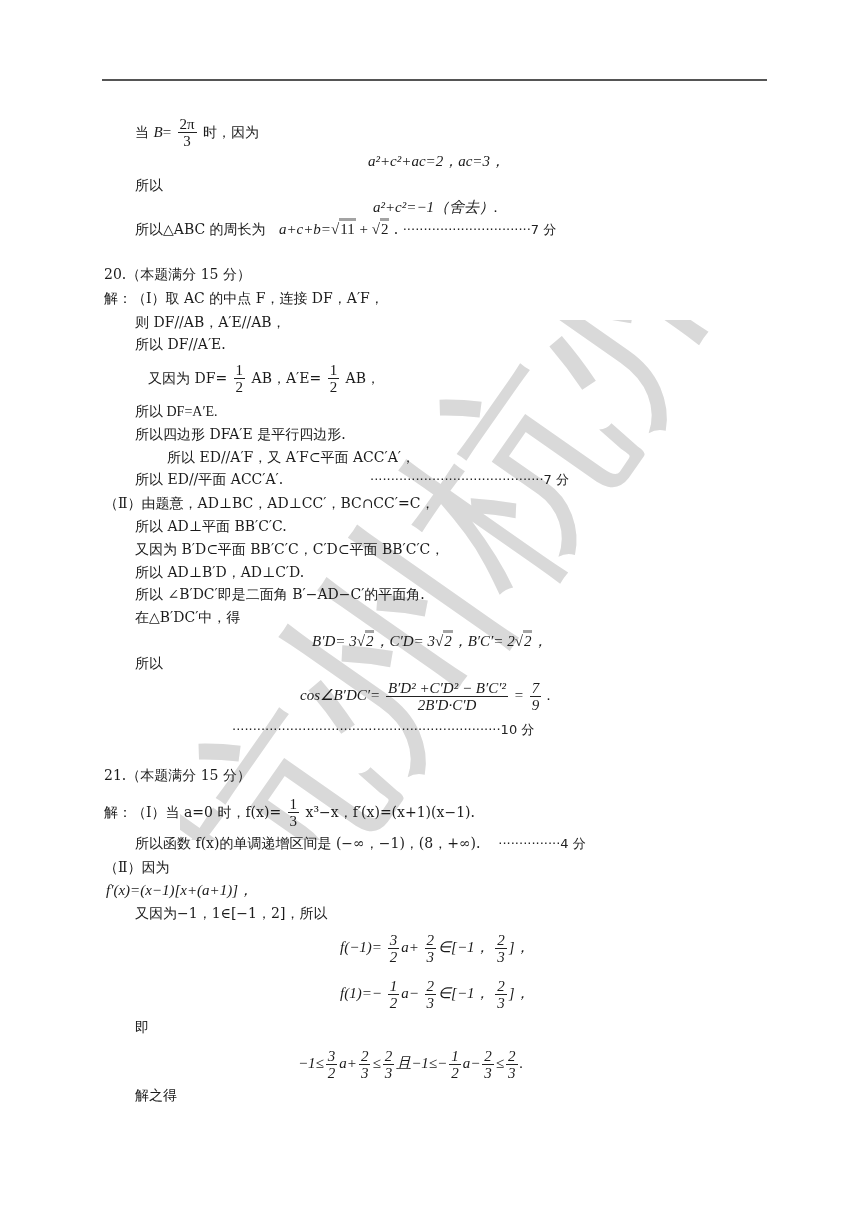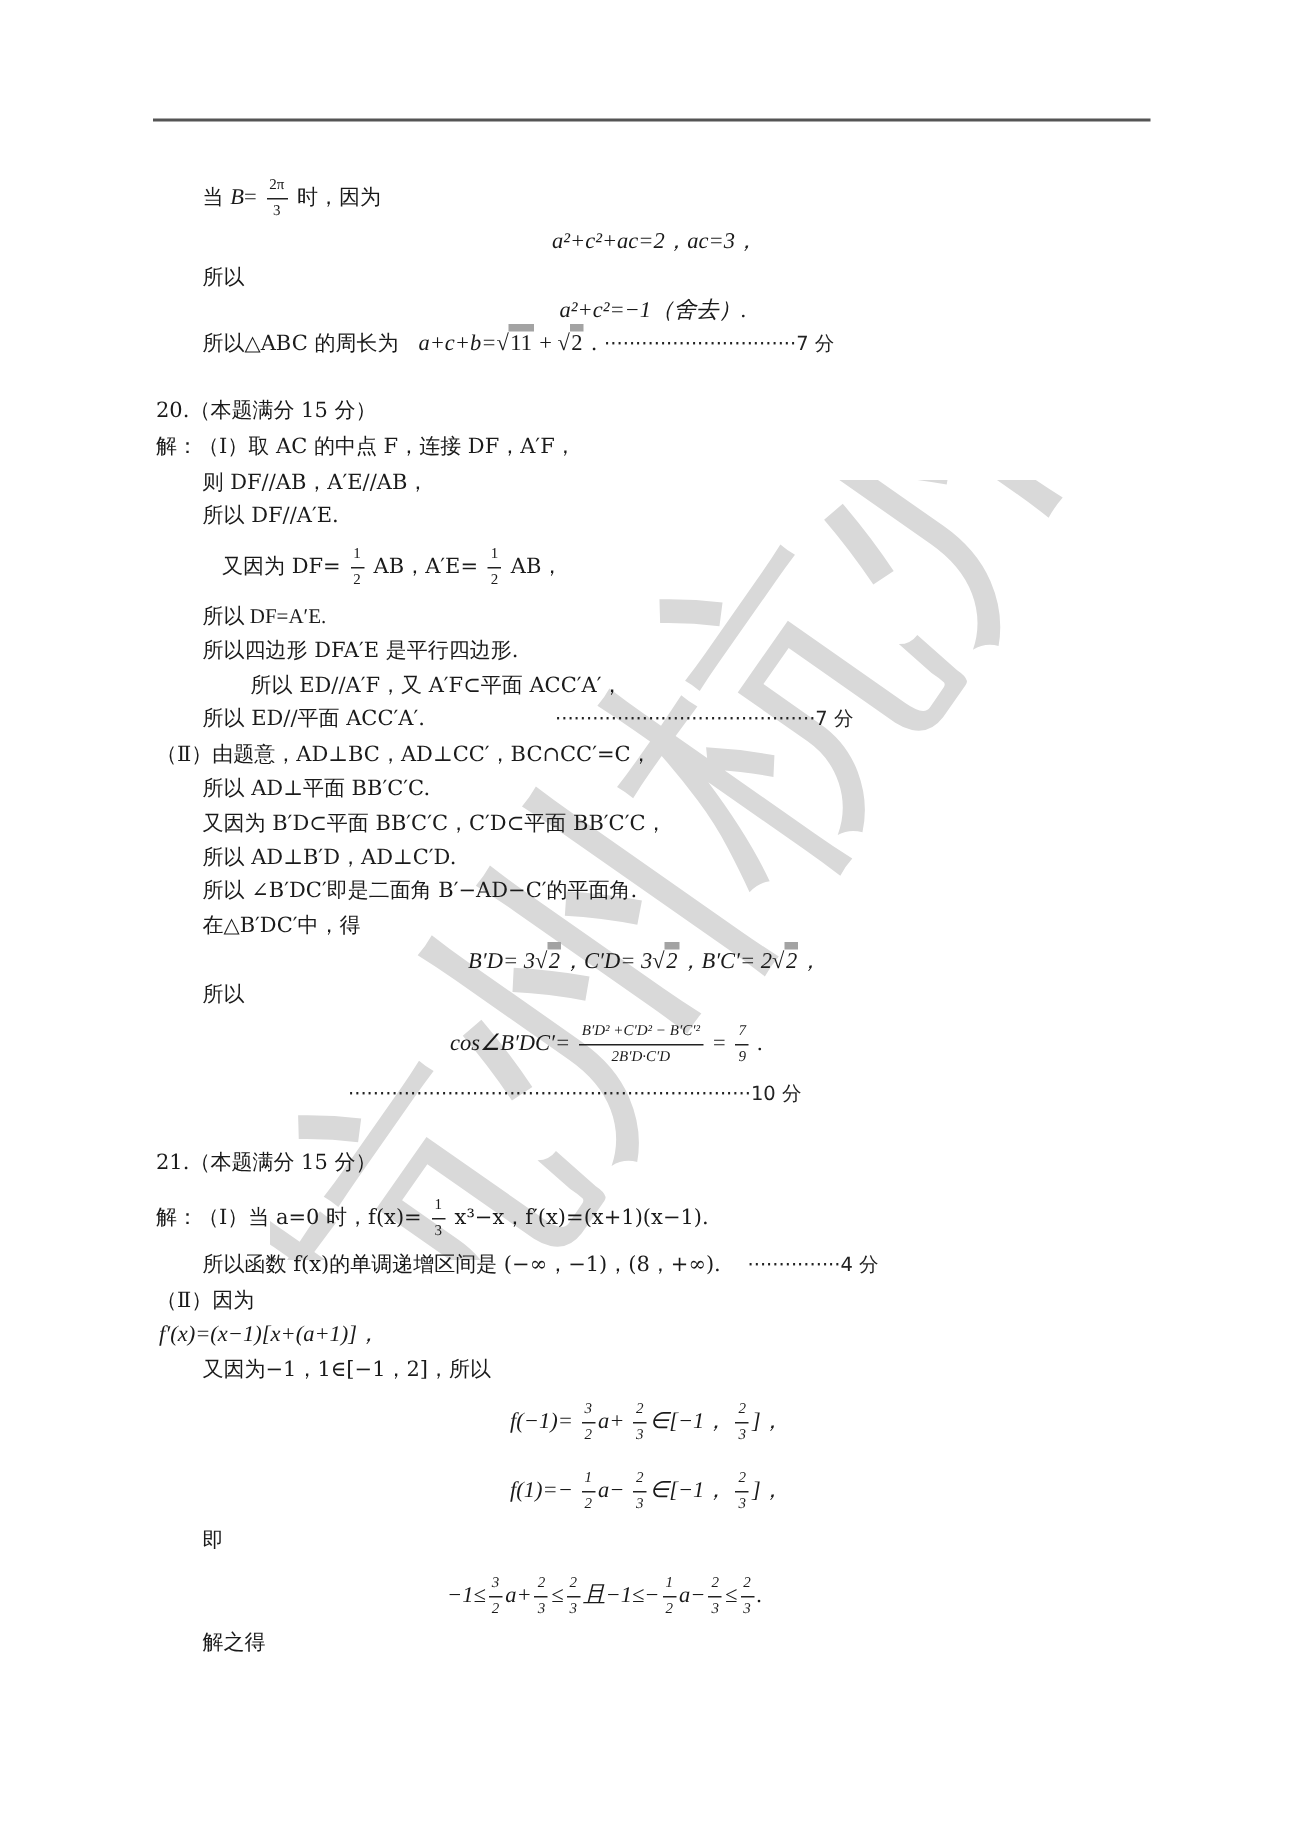--- a/index.html
+++ b/index.html
@@ -11,24 +11,24 @@
   .rule { position: absolute; left: 102px; top: 79px; width: 665px; height: 2px; background: #555; }
   .watermark {
     position: absolute; left: 180px; top: 320px; width: 600px; height: 520px;
     pointer-events: none; z-index: 0;
   }
   .line {
     position: absolute; white-space: nowrap; font-size: 14px; line-height: 18px; z-index: 1;
   }
   .i { font-style: italic; font-family: "Liberation Serif", serif; font-size: 15px; }
   .n { font-family: "Liberation Serif", serif; font-size: 15px; }
-  .frac { display: inline-flex; flex-direction: column; align-items: center; vertical-align: middle; margin: 0 2px; font-family: "Liberation Serif", serif; font-size: 10px; line-height: 16px; }
+  .frac { display: inline-flex; flex-direction: column; align-items: center; vertical-align: middle; margin: 0 2px; font-family: "Liberation Serif", serif; font-size: 15px; line-height: 16px; }
   .frac .num { border-bottom: 1px solid #222; padding: 0 2px; }
   .frac .den { padding: 0 2px; }
-  .sqrt { border-top: 5px solid #a3a3a3; padding: 0 1px; }
+  .sqrt { border-top: 3px solid #a3a3a3; padding: 0 1px; }
   .pts { font-family: "DejaVu Sans", sans-serif; font-size: 13px; color: #222; }
 </style>
 </head>
 <body>
 
 <div class="rule"></div>
 
 <svg class="watermark" viewBox="0 0 600 520">
   <text x="300" y="300" text-anchor="middle" font-size="210" fill="#d9d9d9" transform="rotate(-55 300 260)" font-family="DejaVu Sans, sans-serif">杭州杭州</text>
 </svg>

